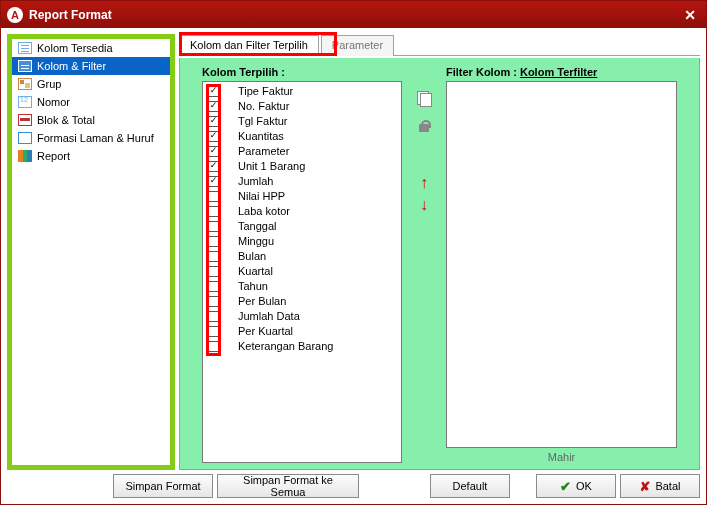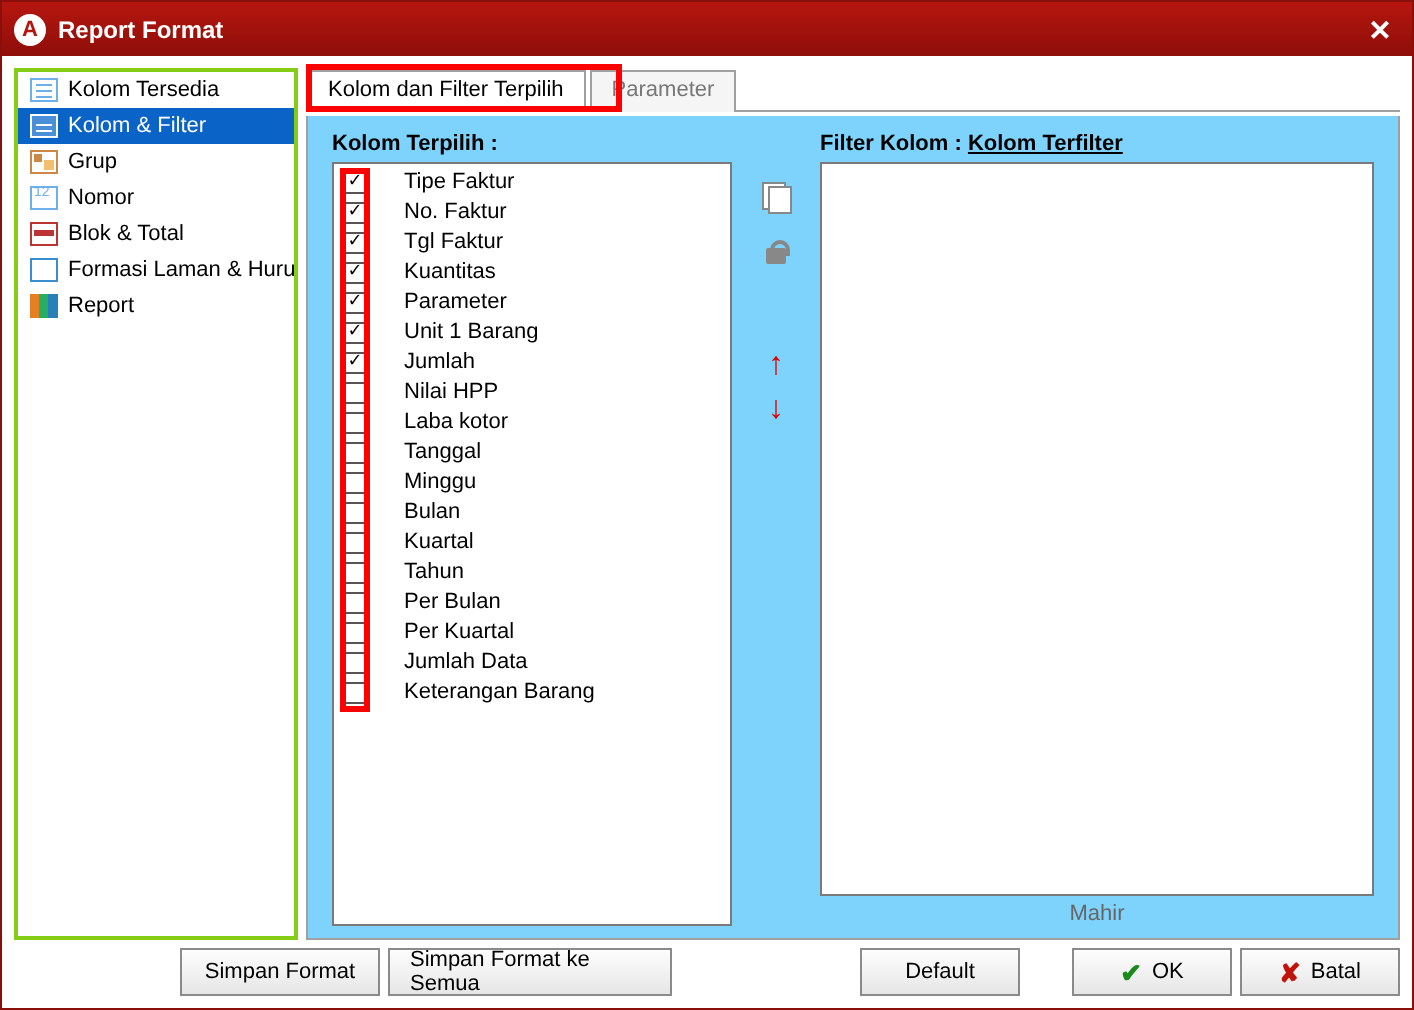--- a/index.html
+++ b/index.html
@@ -3,21 +3,21 @@
 <meta charset="utf-8">
 <style>
   * { box-sizing: border-box; }
   html, body { margin:0; padding:0; font-family: Tahoma, Arial, sans-serif; font-size:11px; }
   .window { width:707px; height:505px; border:1px solid #8a0f0b; background:#fff; display:flex; flex-direction:column; }
   .titlebar { height:27px; background:linear-gradient(#b5160f,#8f0e09); color:#fff; display:flex; align-items:center; padding:0 6px; font-weight:bold; font-size:12px; }
   .titlebar .app-icon { width:16px; height:16px; border-radius:50%; background:#fff; color:#b5160f; display:flex; align-items:center; justify-content:center; font-weight:bold; font-size:11px; margin-right:6px; }
   .titlebar .spacer { flex:1; }
   .titlebar .close { width:20px; height:20px; display:flex; align-items:center; justify-content:center; color:#fff; font-size:14px; cursor:pointer; }
   .body { flex:1; display:flex; padding:6px 6px 0 6px; gap:4px; min-height:0; }
-  .sidebar { width:142px; border:2px solid #84cc16; background:#fff; display:flex; flex-direction:column; }
+  .sidebar { width:168px; border:5px solid #84cc16; background:#fff; display:flex; flex-direction:column; }
   .side-item { display:flex; align-items:center; gap:5px; padding:3px 6px; cursor:pointer; white-space:nowrap; overflow:hidden; }
   .side-item .ic { width:14px; height:12px; flex:0 0 14px; display:inline-block; }
   .side-item.selected { background:#0a63c6; color:#fff; }
   .ic-doc { border:1px solid #6db0e9; background:#fff; position:relative; }
   .ic-doc::after { content:""; position:absolute; left:2px; right:2px; top:2px; height:1px; background:#6db0e9; box-shadow:0 3px 0 #6db0e9, 0 6px 0 #6db0e9; }
   .ic-kf { border:1px solid #fff; background:#4a90d9; position:relative; }
   .ic-kf::after { content:""; position:absolute; left:2px; top:2px; right:2px; bottom:2px; background:repeating-linear-gradient(0deg,#fff 0 1px,#4a90d9 1px 3px); }
   .ic-grup { border:1px solid #c84; background:#fff; position:relative; }
   .ic-grup::before{content:"";position:absolute;left:1px;top:1px;width:4px;height:4px;background:#c84;}
   .ic-grup::after{content:"";position:absolute;right:1px;bottom:1px;width:5px;height:5px;background:#f0c070;}
@@ -26,21 +26,21 @@
   .ic-blok { border:1px solid #b33; background:#fff; position:relative;}
   .ic-blok::after{content:"";position:absolute;left:1px;right:1px;top:3px;height:3px;background:#b33;}
   .ic-formasi { border:1px solid #3a8ed0; background:#fff; }
   .ic-analisa { background:linear-gradient(90deg,#e67e22 0 33%,#27ae60 33% 66%,#2980b9 66% 100%); }
   .main { flex:1; display:flex; flex-direction:column; min-width:0; }
   .tab-wrap { position:relative; height:24px; }
   .tabs { display:flex; border-bottom:1px solid #a0a0a0; height:22px; }
   .tab { padding:3px 10px 2px; border:1px solid #a0a0a0; border-bottom:none; background:#f5f5f5; color:#777; margin-right:2px; position:relative; top:1px; cursor:pointer;}
   .tab.active { background:#fff; color:#000; }
   .tab-highlight { position:absolute; left:0; top:-2px; width:158px; height:24px; border:3px solid #f00; pointer-events:none; }
-  .panel { flex:1; border:1px solid #a0a0a0; border-top:none; background:#7dd3fc; padding:8px 12px 6px; display:flex; gap:10px; min-height:0; }
+  .panel { flex:1; border:1px solid #a0a0a0; border-top:none; background:#86efac; padding:8px 22px 6px; display:flex; gap:10px; min-height:0; }
   .col-left { display:flex; flex-direction:column; width:200px; }
   .col-mid { width:24px; display:flex; flex-direction:column; align-items:center; gap:8px; padding-top:22px; }
   .col-right { flex:1; display:flex; flex-direction:column; }
   .section-title { font-weight:bold; margin-bottom:3px; font-size:11px; }
   .listbox { border:1px solid #7a7a7a; flex:1; background:#fff; padding:2px 3px; overflow:auto; position:relative; }
   .underline { text-decoration:underline; }
   .chk-row { display:flex; align-items:center; gap:19px; padding:0 2px; line-height:15px; height:15px; }
   .chk { width:11px; height:11px; border:1px solid #555; background:#fff; display:inline-flex; align-items:center; justify-content:center; font-size:9px; line-height:9px; color:#000;}
   .chk.checked::after{content:"✓"; font-size:9px; position:relative; top:-1px;}
   .chk-highlight{ position:absolute; left:3px; top:2px; width:15px; height:272px; border:3px solid #f00; pointer-events:none; }
@@ -49,21 +49,21 @@
   .ic-copy::before{content:"";position:absolute;left:1px;top:1px;width:10px;height:12px;border:1px solid #888;background:#fff;}
   .ic-copy::after{content:"";position:absolute;left:4px;top:3px;width:10px;height:12px;border:1px solid #888;background:#fff;}
   .ic-lock { width:14px; height:14px; position:relative;}
   .ic-lock::before{content:"";position:absolute;left:2px;top:5px;width:10px;height:8px;background:#888;border-radius:1px;}
   .ic-lock::after{content:"";position:absolute;left:4px;top:1px;width:6px;height:6px;border:2px solid #888;border-bottom:none;border-radius:6px 6px 0 0;}
   .arrow { font-size:16px; font-weight:bold; cursor:pointer; line-height:14px;}
   .arrow.up{color:#d00;}
   .arrow.down{color:#d00;}
   .filterbox { border:1px solid #7a7a7a; flex:1; background:#fff; }
   .mahir { text-align:center; color:#666; padding:3px 0 0; font-size:11px;}
-  .footer { height:34px; padding:4px 6px 6px 89px; display:flex; gap:4px; align-items:center; }
+  .footer { height:34px; padding:4px 6px 6px 112px; display:flex; gap:4px; align-items:center;text-align:center; }
   .btn { height:24px; border:1px solid #8a8a8a; background:linear-gradient(#fdfdfd,#e6e6e6); padding:0 10px; display:flex; align-items:center; justify-content:center; gap:5px; cursor:pointer; font-size:11px; }
   .btn .check{color:#1a8a1a;font-weight:bold;font-size:13px;}
   .btn .xmark{color:#c0130c;font-weight:bold;font-size:13px;}
   .footer .gap{flex:1;}
   .footer .sf{width:100px;}
   .footer .sfs{width:142px;}
   .footer .df{width:80px;}
   .footer .ok{width:80px;}
   .footer .bt{width:80px;}
 </style>
@@ -179,25 +179,25 @@
               <div class="chk-row">
                 <span class="chk"></span>
                 <span>Tahun</span>
               </div>
               <div class="chk-row">
                 <span class="chk"></span>
                 <span>Per Bulan</span>
               </div>
               <div class="chk-row">
                 <span class="chk"></span>
+                <span>Jumlah Data</span>
+              </div>
+              <div class="chk-row">
+                <span class="chk"></span>
                 <span>Per Kuartal</span>
-              </div>
-              <div class="chk-row">
-                <span class="chk"></span>
-                <span>Jumlah Data</span>
               </div>
               <div class="chk-row">
                 <span class="chk"></span>
                 <span>Keterangan Barang</span>
               </div>
             </div>
         </div>
 
         <div class="col-mid">
           <div class="toolbtn">

